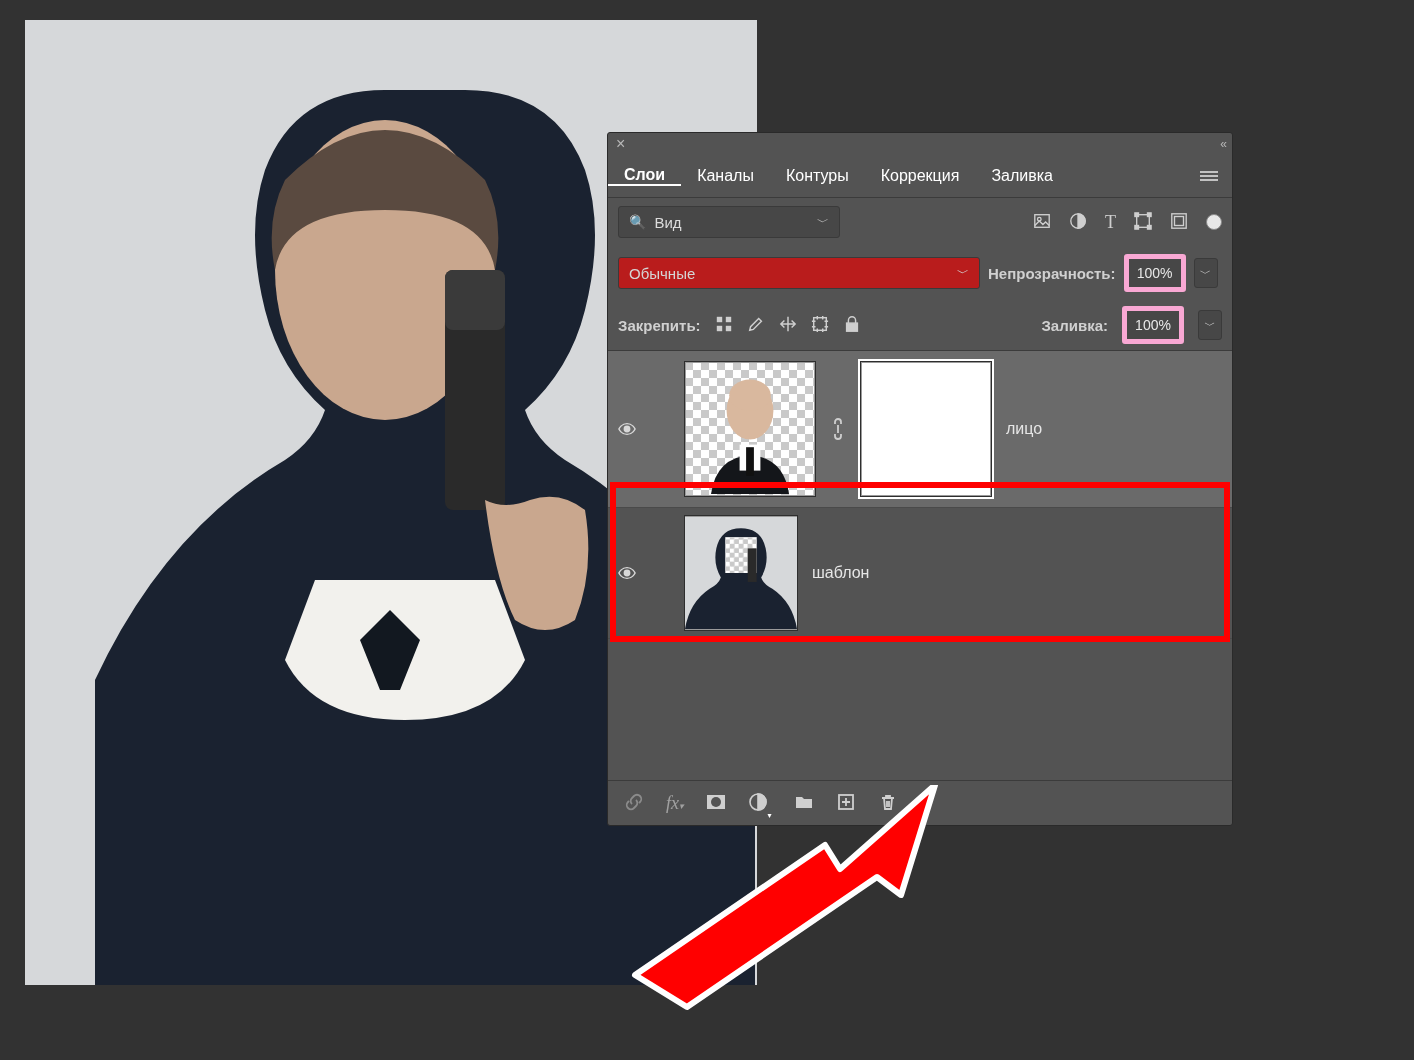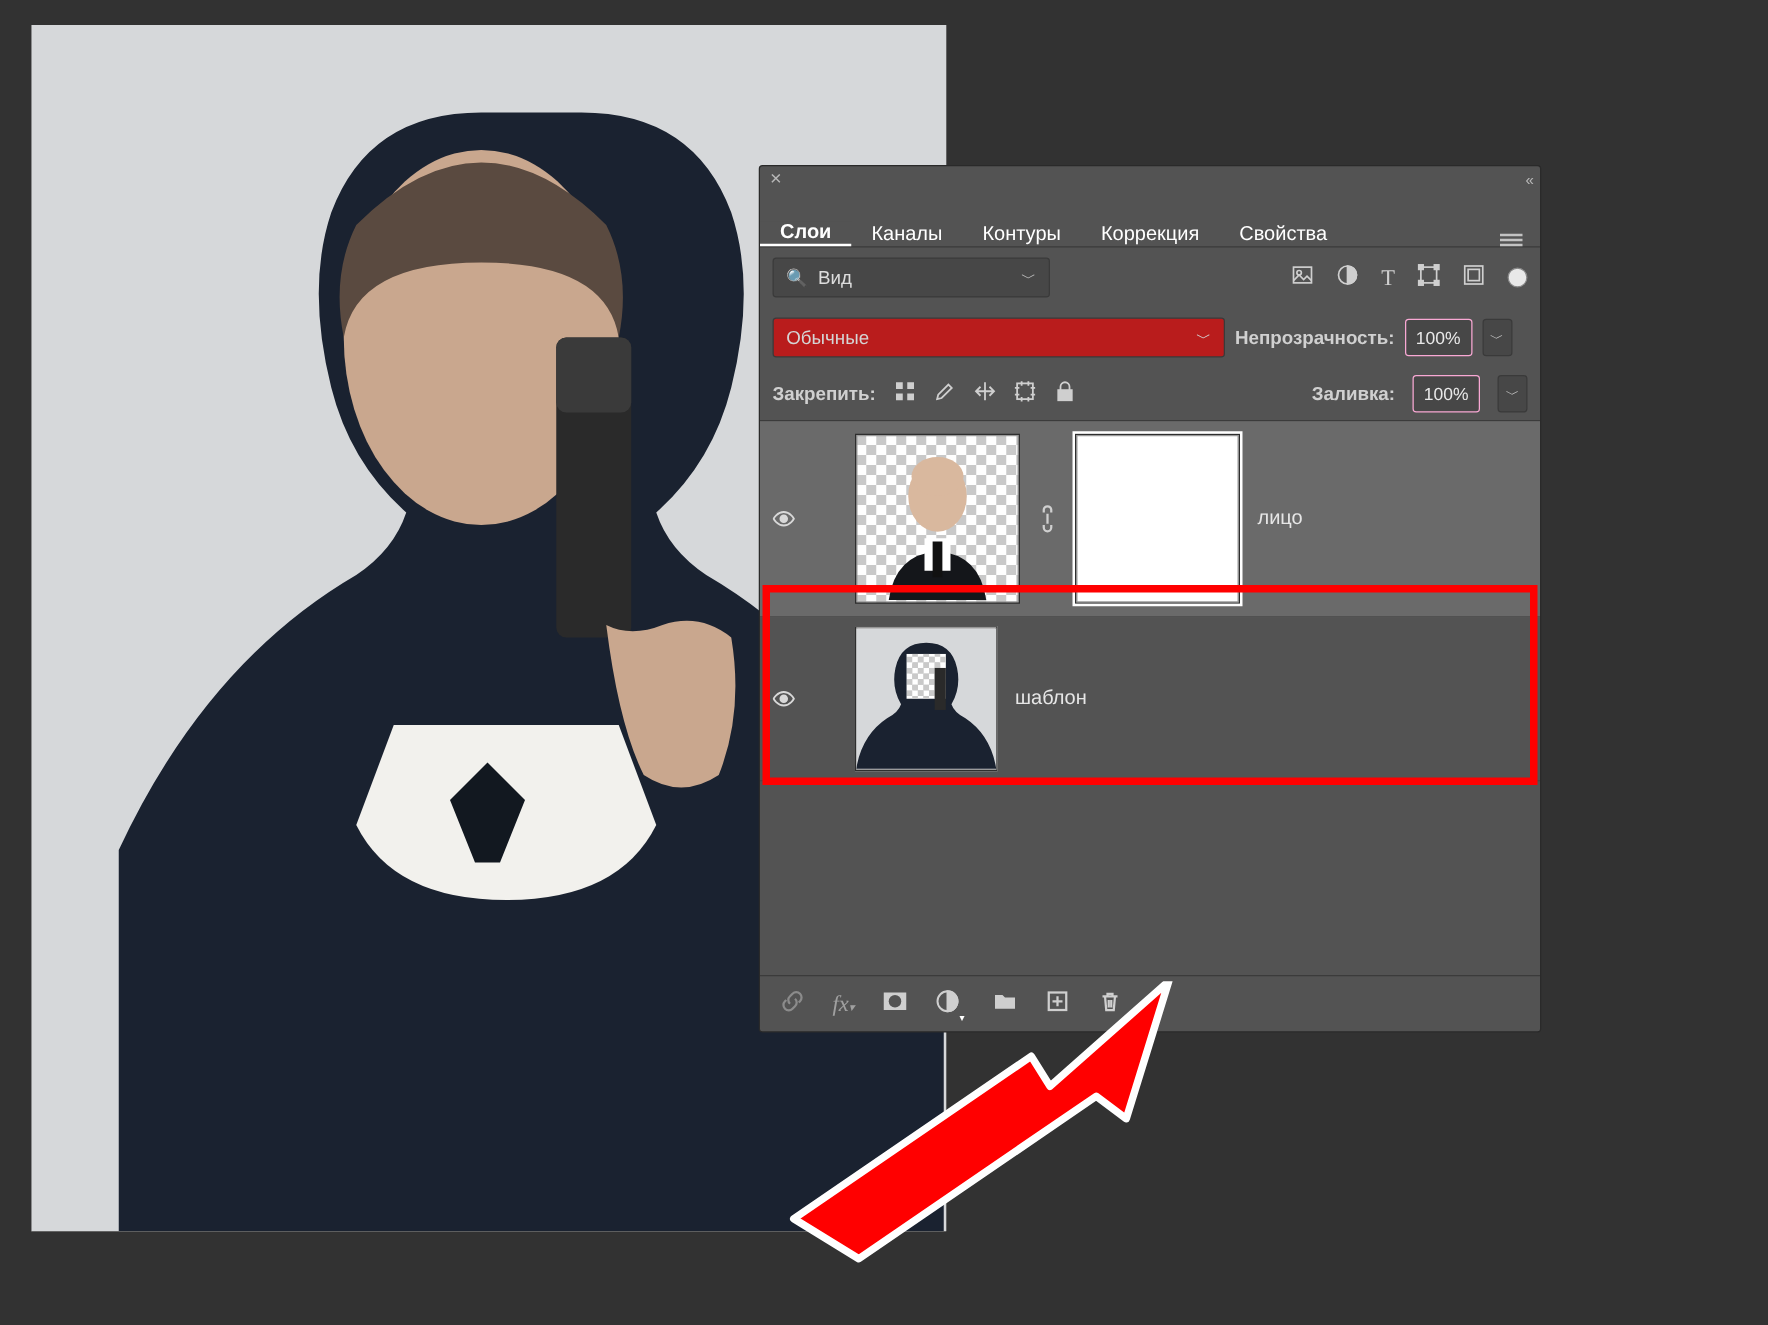--- a/index.html
+++ b/index.html
@@ -5,39 +5,39 @@
   html,body{margin:0;padding:0;background:#323232;width:1414px;height:1060px;font-family:"Helvetica Neue",Arial,sans-serif;color:#d5d5d5;overflow:hidden;}
   .stage{position:relative;width:1414px;height:1060px;}
   
   .canvas{position:absolute;left:25px;top:20px;width:732px;height:965px;background:#d6d7d8;box-shadow:0 0 0 1px #000 inset;}
   .canvas svg{display:block;width:100%;height:100%;}
   
   .panel{position:absolute;left:607px;top:132px;width:624px;height:692px;background:#535353;border:1px solid #2a2a2a;border-radius:3px;font-size:15px;}
   .panel-titlebar{height:22px;display:flex;align-items:center;justify-content:space-between;padding:0 8px;color:#b8b8b8;}
   .panel-close{font-size:16px;cursor:pointer;}
   .panel-collapse{font-size:12px;letter-spacing:-3px;}
-  .panel-tabs{height:42px;display:flex;align-items:flex-end;border-bottom:1px solid #3b3b3b;}
+  .panel-tabs{height:42px;display:flex;align-items:center;border-bottom:1px solid #3b3b3b;}
   .tab{padding:0 16px;display:flex;align-items:center;color:#ffffff;cursor:pointer;font-size:16px;}
   .tab.active{background:#535353;color:#fff;border-bottom:2px solid #fff;font-weight:600;}
   .panel-menu-icon{margin-left:auto;padding:0 14px;display:flex;align-items:center;cursor:pointer;}
   .panel-menu-icon span{display:block;width:18px;border-top:2px solid #c2c2c2;border-bottom:2px solid #c2c2c2;height:6px;position:relative;}
   .panel-menu-icon span::after{content:"";position:absolute;left:0;right:0;top:2px;border-top:2px solid #c2c2c2;}
   
   .row{display:flex;align-items:center;padding:8px 10px;gap:8px;}
   .search-select{flex:0 0 200px;height:30px;background:#474747;border:1px solid #3a3a3a;border-radius:3px;display:flex;align-items:center;padding:0 10px;gap:8px;color:#ddd;}
   .search-select .mag{font-size:14px;}
   .search-select .chev{margin-left:auto;font-size:12px;color:#bbb;}
   .filter-icons{margin-left:auto;display:flex;gap:18px;color:#cfcfcf;align-items:center;}
   .filter-dot{width:14px;height:14px;border-radius:50%;background:#e8e8e8;border:1px solid #888;}
   .filter-icons svg{width:18px;height:18px;}
   
   .blend-select{flex:0 0 340px;height:30px;background:#b91c1c;border:1px solid #3a3a3a;border-radius:3px;display:flex;align-items:center;padding:0 10px;}
   .blend-select .chev{margin-left:auto;font-size:12px;}
   .label{color:#d0d0d0;font-weight:bold;}
-  .num-input{width:52px;height:28px;background:#474747;border:1px solid #f9a8d4;border-radius:3px;text-align:right;color:#e8e8e8;font-size:14px;display:inline-flex;align-items:center;justify-content:center;}
+  .num-input{width:52px;height:28px;background:#474747;border:5px solid #f9a8d4;border-radius:3px;text-align:right;color:#e8e8e8;font-size:14px;display:inline-flex;align-items:center;justify-content:center;}
   .chev-btn{width:22px;height:28px;background:#474747;border:1px solid #3a3a3a;border-radius:3px;display:inline-flex;align-items:center;justify-content:center;color:#ccc;font-size:11px;}
   .spacer{flex:1;}
   
   .lock-row{padding:6px 10px;border-bottom:1px solid #3b3b3b;display:flex;align-items:center;gap:14px;color:#cfcfcf;}
   .lock-row svg{width:18px;height:18px;}
   
   .layers{position:relative;}
   .layer{display:flex;align-items:center;height:130px;padding:0 10px;gap:14px;border-bottom:1px solid #4a4a4a;}
   .layer.selected{background:#6a6a6a;}
   .eye{width:18px;height:18px;color:#d8d8d8;cursor:pointer;}
@@ -89,21 +89,21 @@
       <div class="tab">
           <span>Каналы</span>
         </div>
       <div class="tab">
           <span>Контуры</span>
         </div>
       <div class="tab">
           <span>Коррекция</span>
         </div>
       <div class="tab">
-          <span>Свойства</span>
+          <span>Заливка</span>
         </div>
       <div class="panel-menu-icon">
           <span></span>
         </div>
     </div>
 
     <div class="row">
       <div class="search-select">
         <span class="mag">🔍</span>
         <span>Вид</span>

